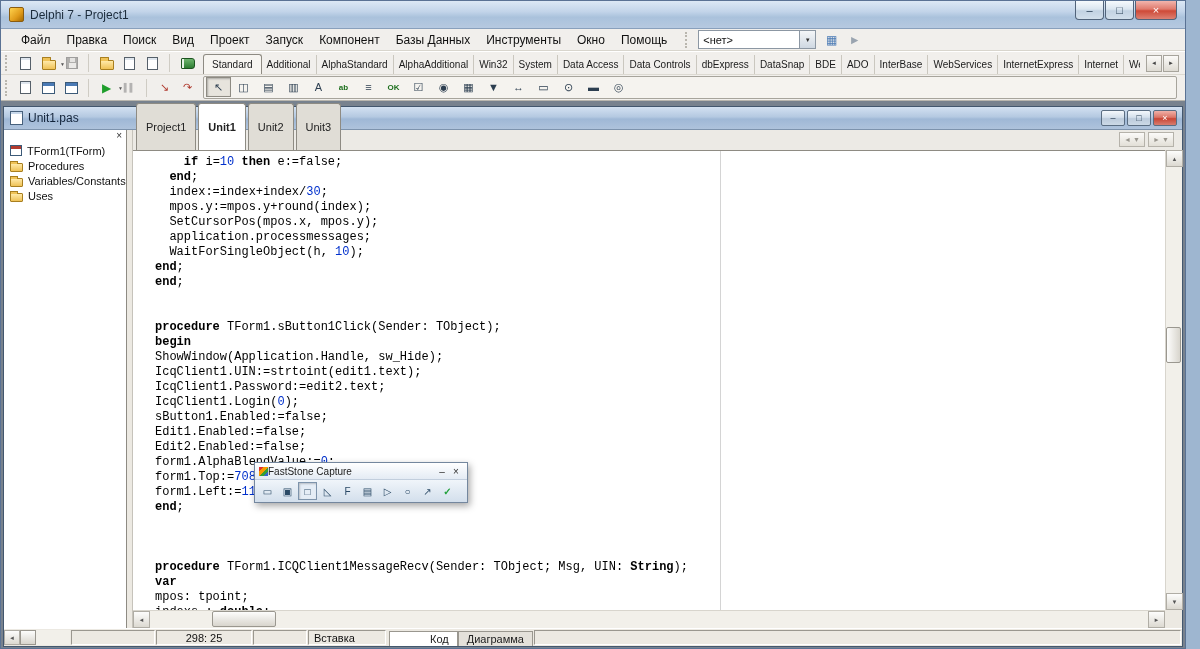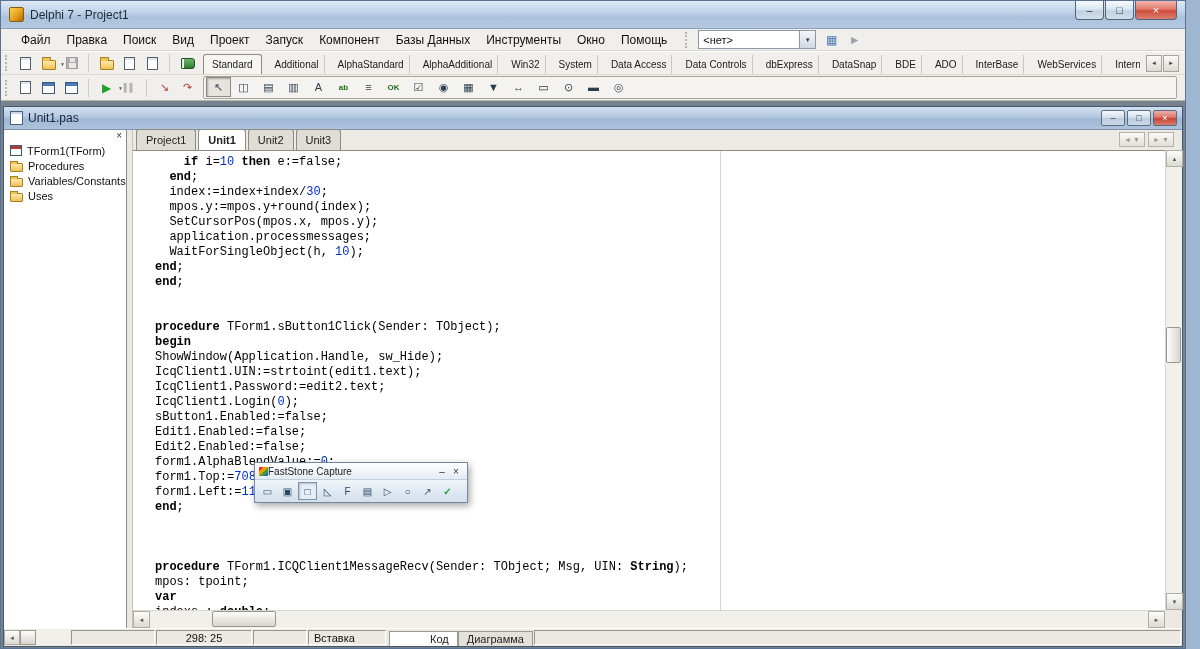--- a/index.html
+++ b/index.html
@@ -35,21 +35,21 @@
 
 .sh-page{width:11px;height:13px;background:#fff;border:1px solid #56606a;box-shadow:inset 0 2px 0 #dfe6ee;}
 .sh-folder{width:14px;height:10px;background:linear-gradient(#ffe9a8,#efc257);border:1px solid #a97f1f;border-radius:1px;position:relative;margin-top:3px;}
 .sh-folder::before{content:"";position:absolute;left:-1px;top:-4px;width:7px;height:3px;background:#efc257;border:1px solid #a97f1f;border-bottom:none;border-radius:1px 1px 0 0;}
 .sh-disk{width:12px;height:12px;background:#3c66ad;border:1px solid #24416f;position:relative;}
 .sh-disk::before{content:"";position:absolute;left:2px;bottom:0;width:7px;height:5px;background:#dfe6ee;}
 .sh-disk::after{content:"";position:absolute;left:3px;top:0;width:5px;height:4px;background:#cdd8e4;}
 .sh-book{width:14px;height:11px;background:linear-gradient(#6db56d,#2e7d32);border:1px solid #1d5420;border-radius:1px 3px 3px 1px;box-shadow:inset 2px 0 0 #e8f2e8;}
 .sh-form{width:13px;height:12px;background:#fff;border:1px solid #3c5a78;box-shadow:inset 0 3px 0 #4a7ab5;}
 
-.pal-tabs{flex:1;height:100%;display:flex;align-items:flex-end;overflow:hidden;font-size:10px;margin-left:4px;gap:8px;}
+.pal-tabs{flex:1;height:100%;display:flex;align-items:flex-end;overflow:hidden;font-size:10px;margin-left:4px;}
 .pal-tab{padding:4px 5px 4px;white-space:nowrap;color:#1a1a1a;border-right:1px solid #cac7bf;}
 .pal-tab.active{background:#f7f5f1;border:1px solid #8e8b83;border-bottom:none;border-radius:3px 3px 0 0;padding:4px 8px;}
 .pal-scroll{display:flex;gap:1px;padding:0 6px;}
 .pscroll{width:16px;height:17px;border:1px solid #a7a49c;background:linear-gradient(#fbfaf8,#dedbd3);font-size:6px;color:#444;display:flex;align-items:center;justify-content:center;}
 
 .comp-strip{flex:1;height:23px;margin:0 8px 1px 4px;background:#f5f3ef;border:1px solid #a7a49c;border-radius:2px;display:flex;align-items:center;padding:0 2px;overflow:hidden;}
 .comp-icon{width:25px;height:20px;display:flex;align-items:center;justify-content:center;font-size:11px;color:#2c3e50;}
 .comp-icon.pressed{border:1px solid #8e8b83;background:#e7e4dd;box-shadow:inset 1px 1px 2px rgba(0,0,0,.25);}
 .comp-icon .txt{font-size:8px;font-weight:bold;color:#1d6f1d;}
 
@@ -65,21 +65,21 @@
 .explorer{width:123px;background:#fff;border-right:1px solid #8e8b83;position:relative;padding-top:13px;font-size:11px;flex:0 0 123px;}
 .exp-close{position:absolute;top:1px;right:4px;font-size:10px;color:#333;line-height:10px;}
 .titem{display:flex;align-items:center;gap:5px;height:15px;padding-left:6px;white-space:nowrap;overflow:hidden;color:#111;}
 .t-folder{width:13px;height:9px;background:linear-gradient(#ffe9a8,#efc257);border:1px solid #a97f1f;border-radius:1px;position:relative;margin-top:3px;flex:0 0 13px;}
 .t-folder::before{content:"";position:absolute;left:-1px;top:-3px;width:6px;height:2px;background:#efc257;border:1px solid #a97f1f;border-bottom:none;}
 .t-form{width:12px;height:11px;background:#fff;border:1px solid #3c5a78;box-shadow:inset 0 3px 0 #b23b2e;flex:0 0 12px;}
 .splitter{width:6px;background:#ece9e2;border-right:1px solid #c6c3bb;flex:0 0 6px;}
 .right-col{flex:1;display:flex;flex-direction:column;min-width:0;}
 .ed-tabs{flex:0 0 20px;height:20px;background:#eceae5;display:flex;align-items:flex-end;padding-left:3px;position:relative;}
 .ed-tabs-list{display:flex;align-items:flex-end;}
-.etab{font-size:11px;padding:4px 9px;background:#e0ddd6;border:1px solid #8e8b83;border-bottom:none;border-radius:3px 3px 0 0;margin-right:2px;color:#222;white-space:nowrap;}
+.etab{font-size:11px;padding:17px 9px;background:#e0ddd6;border:1px solid #8e8b83;border-bottom:none;border-radius:3px 3px 0 0;margin-right:2px;color:#222;white-space:nowrap;}
 .etab.active{background:#fff;font-weight:bold;}
 .ed-nav{position:absolute;right:8px;top:2px;display:flex;gap:3px;}
 .navbtn{width:26px;height:15px;border:1px solid #b5b2aa;background:linear-gradient(#fbfaf8,#e2dfd7);color:#9a978f;font-size:7px;display:flex;align-items:center;justify-content:center;gap:2px;}
 .code-row{flex:1;display:flex;min-height:0;}
 .codepane{flex:1;background:#fff;position:relative;overflow:hidden;border-top:1px solid #8e8b83;}
 .margin-line{position:absolute;left:587px;top:0;bottom:0;width:1px;background:#d4d4d4;}
 .code-lines{position:absolute;left:22px;top:4px;font-family:"Liberation Mono","DejaVu Sans Mono",monospace;font-size:12px;line-height:15px;color:#000;}
 .code-line{white-space:pre;height:15px;}
 .kw{font-weight:bold;}
 .num{color:#0030cc;}
@@ -378,22 +378,22 @@
                   <div class="code-line"><span>Edit1</span><span>.</span><span>Enabled</span><span>:=</span><span>false</span><span>;</span></div>
                   <div class="code-line"><span>Edit2</span><span>.</span><span>Enabled</span><span>:=</span><span>false</span><span>;</span></div>
                   <div class="code-line"><span>form1</span><span>.</span><span>AlphaBlendValue</span><span>:=</span><span class="num">0</span><span>;</span></div>
                   <div class="code-line"><span>form1</span><span>.</span><span>Top</span><span>:=</span><span class="num">708</span><span>;</span></div>
                   <div class="code-line"><span>form1</span><span>.</span><span>Left</span><span>:=</span><span class="num">11</span><span>;</span></div>
                   <div class="code-line"><span class="kw">end</span><span>;</span></div>
                   <div class="code-line">&nbsp;</div>
                   <div class="code-line">&nbsp;</div>
                   <div class="code-line">&nbsp;</div>
                   <div class="code-line"><span class="kw">procedure</span><span> </span><span>TForm1</span><span>.</span><span>ICQClient1MessageRecv</span><span>(</span><span>Sender</span><span>: </span><span>TObject</span><span>; </span><span>Msg</span><span>, </span><span>UIN</span><span>: </span><span class="kw">String</span><span>);</span></div>
+                  <div class="code-line"><span class="kw">var</span></div>
                   <div class="code-line"><span>mpos</span><span>: </span><span>tpoint</span><span>;</span></div>
-                  <div class="code-line"><span class="kw">var</span></div>
                   <div class="code-line"><span>indexs</span><span> : </span><span class="kw">double</span><span>;</span></div>
                 </div>
             </div>
             <div class="vscroll">
               <div class="sbtn">▲</div>
               <div class="vtrack">
                 <div class="vthumb"></div>
               </div>
               <div class="sbtn">▼</div>
             </div>

